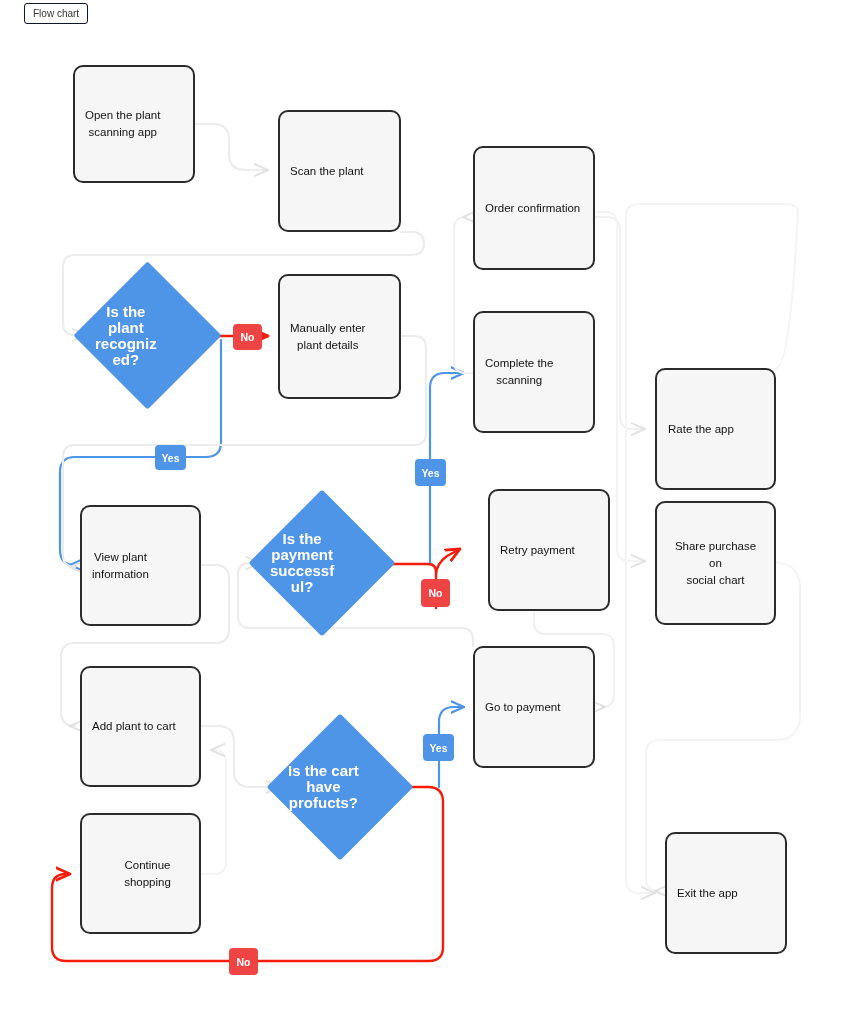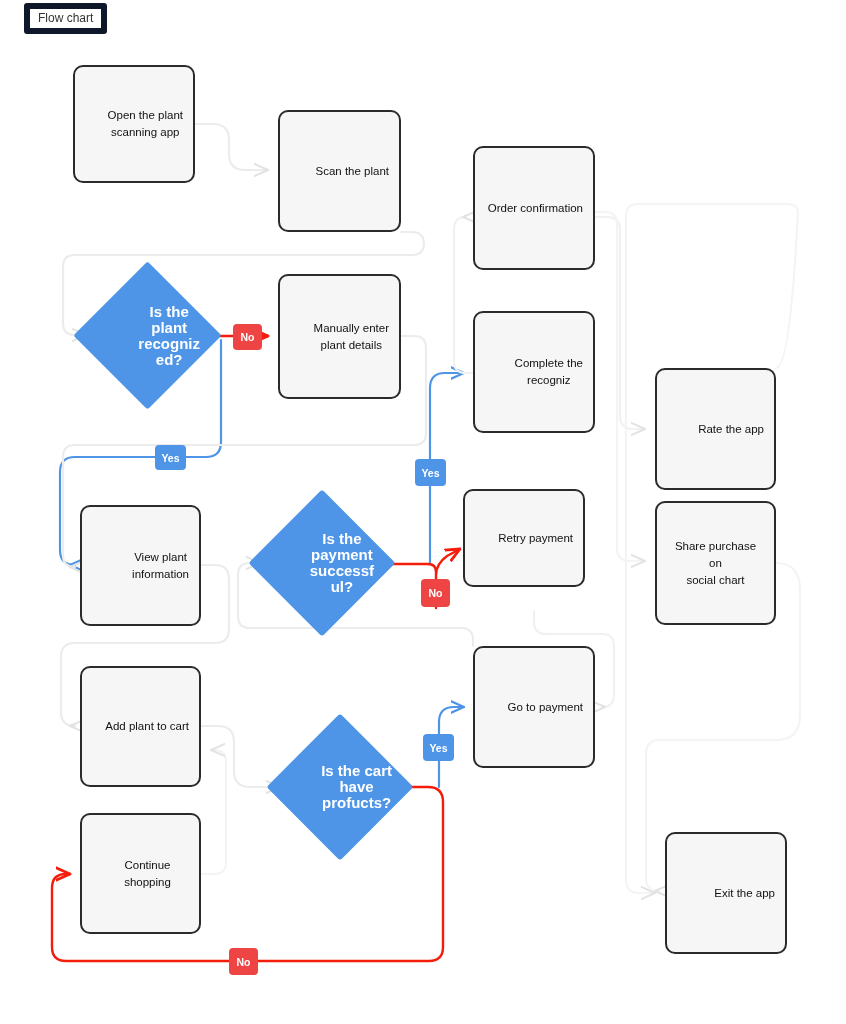--- a/index.html
+++ b/index.html
@@ -26,33 +26,33 @@
     width: 846px;
     height: 1024px;
     pointer-events: none;
   }
   .title-chip {
     position: absolute;
     left: 24px;
     top: 3px;
     padding: 4px 8px;
     background: #ffffff;
-    border: 6px solid #0f172a;
+    border: 1px solid #0f172a;
     border-radius: 3px;
-    font-size: 12px;
+    font-size: 10px;
     color: #333333;
     line-height: 11px;
     white-space: nowrap;
   }
   .node {
     position: absolute;
     box-sizing: border-box;
     display: flex;
     align-items: center;
-    justify-content: flex-end;
+    justify-content: flex-start;
     text-align: center;
   }
   .node.process {
     background: #f6f6f6;
     border: 2px solid #2b2b2b;
     border-radius: 10px;
     color: #111111;
     font-size: 11.5px;
     line-height: 17px;
     padding: 6px 10px;
@@ -210,27 +210,27 @@
   </div>
 
   <div class="node decision" style="left:270px; top:511px; width:104px; height:104px;">
     <span class="dia"></span>
     <span class="lbl">Is the
 payment
 successf
 ul?</span>
   </div>
 
-  <div class="node process" style="left:463px; top:489px; width:122px; height:98px;">
+  <div class="node process" style="left:488px; top:489px; width:122px; height:122px;">
     <span class="lbl">Retry payment</span>
   </div>
 
   <div class="node process" style="left:473px; top:311px; width:122px; height:122px;">
     <span class="lbl">Complete the
-recogniz</span>
+scanning</span>
   </div>
 
   <div class="node process" style="left:473px; top:146px; width:122px; height:124px;">
     <span class="lbl">Order confirmation</span>
   </div>
 
   <div class="node process" style="left:655px; top:368px; width:121px; height:122px;padding-left:11px;">
     <span class="lbl">Rate the app</span>
   </div>
 

